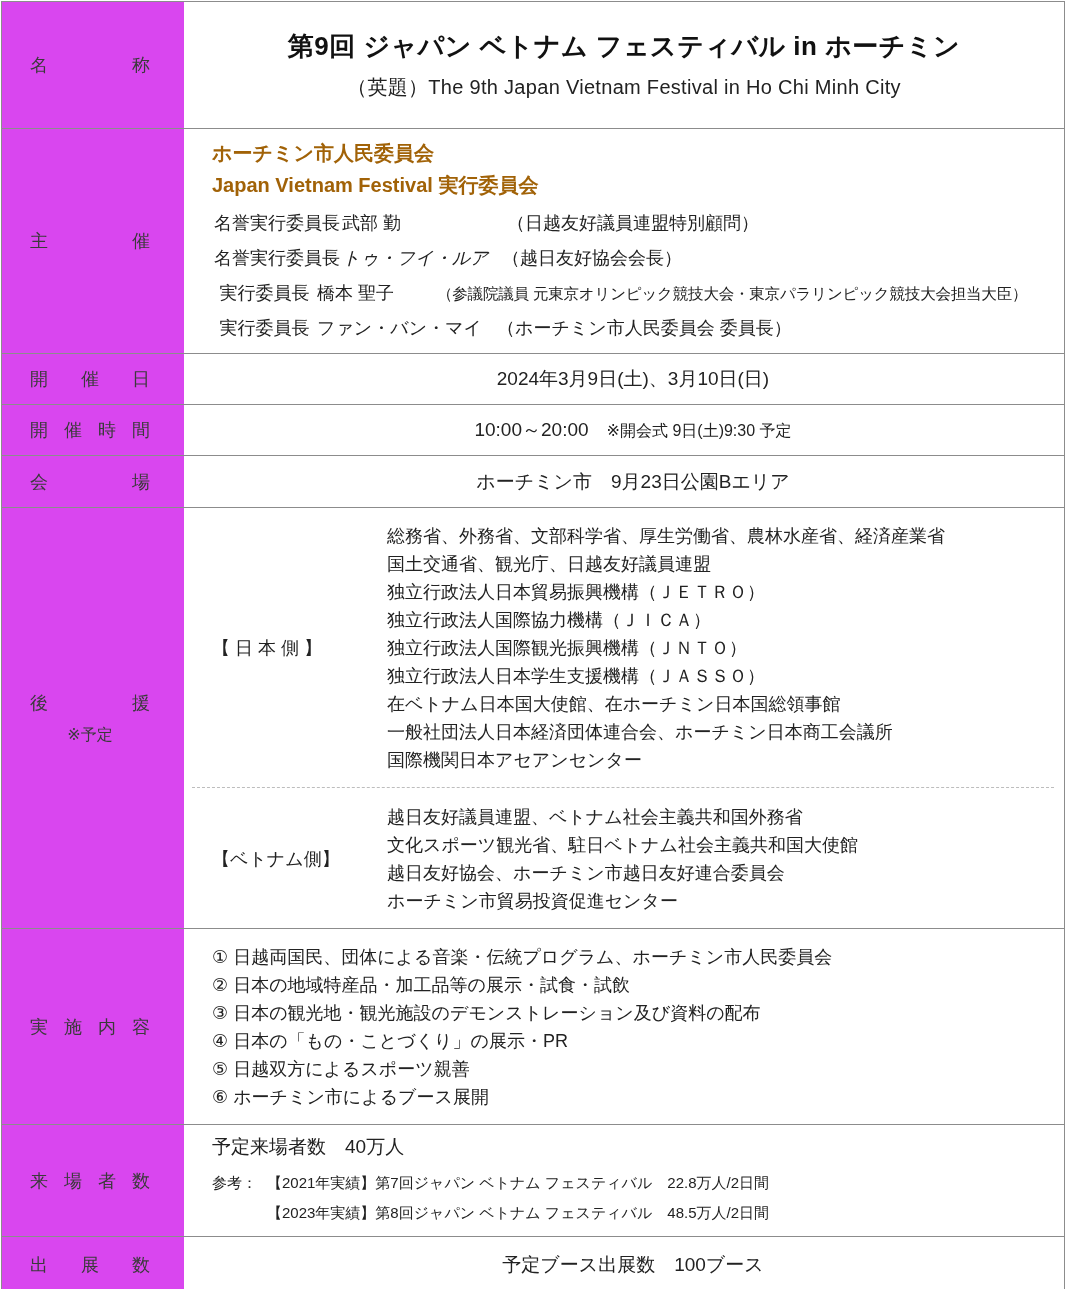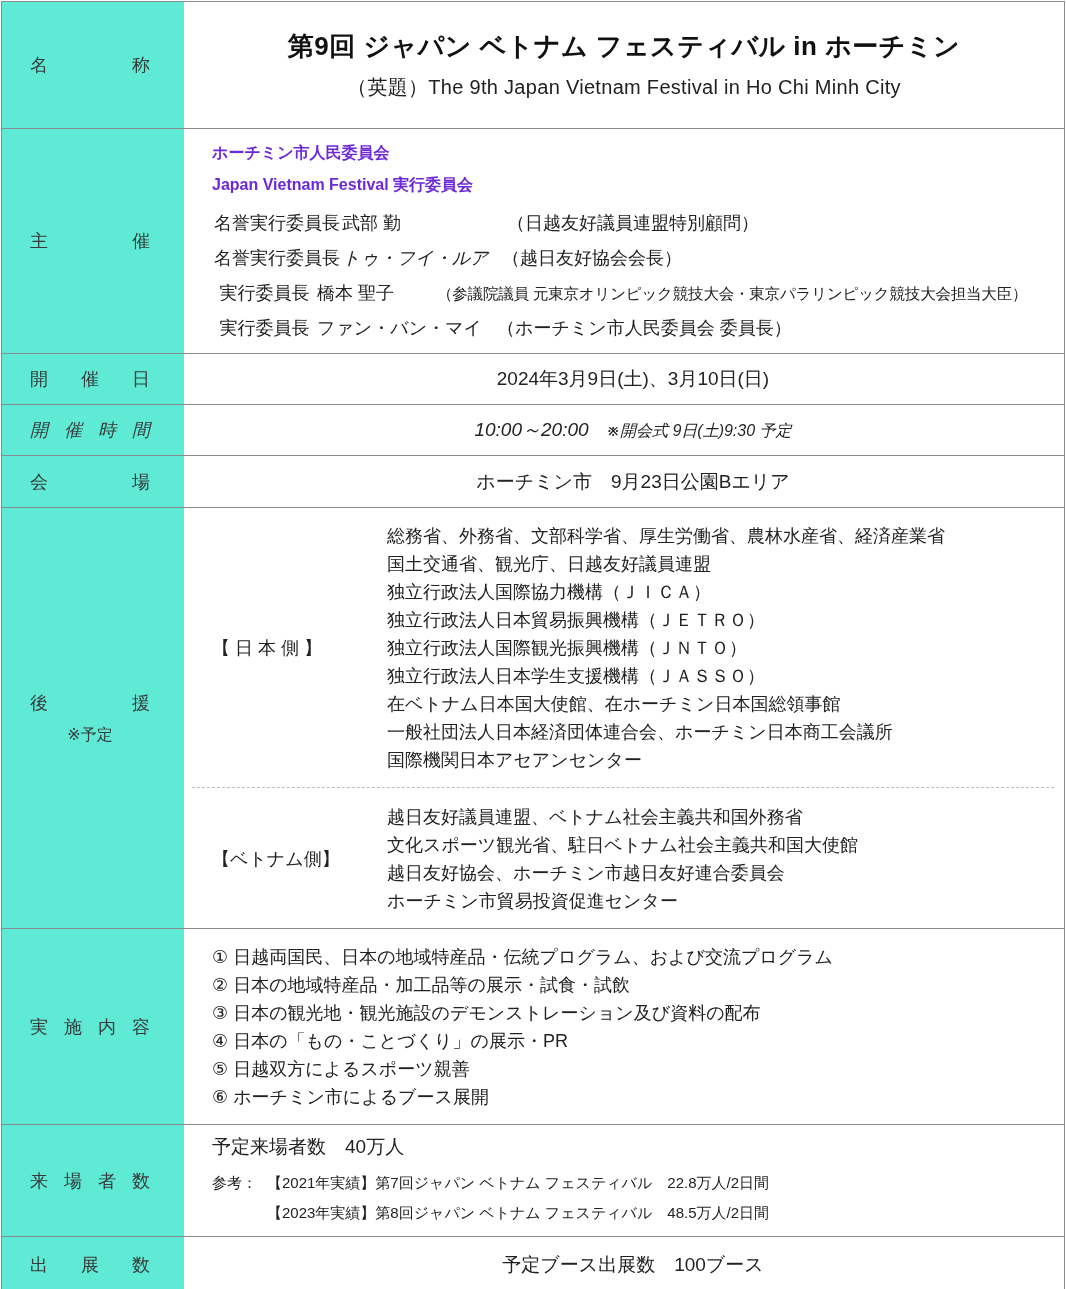--- a/index.html
+++ b/index.html
@@ -5,54 +5,54 @@
   html,body{margin:0;padding:0;background:#fff;}
   body{font-family:"Liberation Sans","DejaVu Sans",sans-serif;color:#222;}
   .table{
     width:1062px;margin:1px auto 0 auto;
     border:1px solid #8c8c8c;
     background:#fff;
   }
   .row{display:flex;border-bottom:1px solid #8c8c8c;}
   .row:last-child{border-bottom:none;}
   .label-cell{
-    width:182px;flex:0 0 182px;background:#5eead4;
+    width:182px;flex:0 0 182px;background:#d946ef;
     display:flex;flex-direction:column;justify-content:center;
   }
   .label-inner{
     margin:0 34px 0 28px;width:120px;
     font-size:18px;color:#3a3a3a;
     text-align:justify;text-align-last:justify;
   }
   .sublabel{
     margin:10px 27px 0 28px;width:120px;
     font-size:16px;color:#3a3a3a;text-align:center;
   }
   .content-cell{
     flex:1;display:flex;flex-direction:column;justify-content:center;
     padding-left:28px;padding-right:10px;min-width:0;
   }
   
   .row-name{height:126px;}
   .row-organizer{height:224px;}
   .row-date{height:50px;}
-  .row-time{height:50px;font-style:italic;}
+  .row-time{height:50px;}
   .row-venue{height:51px;}
   .row-support{height:420px;}
   .row-contents{height:195px;}
   .row-visitors{height:111px;}
   .row-booths{height:55px;}
 
   
   .row-name .content-cell{align-items:center;padding-right:28px;}
   .fest-title{font-size:26px;font-weight:bold;color:#111;letter-spacing:.5px;}
   .fest-subtitle{font-size:20px;color:#222;margin-top:10px;letter-spacing:.3px;}
 
   
-  .org-bold{font-size:16px;font-weight:bold;color:#6d28d9;line-height:32px;white-space:nowrap;}
+  .org-bold{font-size:20px;font-weight:bold;color:#a16207;line-height:32px;white-space:nowrap;}
   .org-line{font-size:18px;line-height:35px;white-space:nowrap;}
   .org-role{display:inline-block;text-align:center;}
   .r130{width:130px;}
   .r105{width:105px;}
   .org-name{display:inline-block;}
   .n165{width:165px;}
   .n160{width:160px;font-style:italic;}
   .n120{width:120px;}
   .n180{width:180px;}
   .org-note{font-size:18px;}
@@ -148,22 +148,22 @@
     <div class="label-cell">
       <div class="label-inner">後 援</div>
       <div class="sublabel">※予定</div>
     </div>
     <div class="content-cell">
       <div class="support-group">
         <div class="side-label">【 日 本 側 】</div>
         <div class="side-items">
           <div>総務省、外務省、文部科学省、厚生労働省、農林水産省、経済産業省</div>
           <div>国土交通省、観光庁、日越友好議員連盟</div>
+          <div>独立行政法人日本貿易振興機構（ＪＥＴＲＯ）</div>
           <div>独立行政法人国際協力機構（ＪＩＣＡ）</div>
-          <div>独立行政法人日本貿易振興機構（ＪＥＴＲＯ）</div>
           <div>独立行政法人国際観光振興機構（ＪＮＴＯ）</div>
           <div>独立行政法人日本学生支援機構（ＪＡＳＳＯ）</div>
           <div>在ベトナム日本国大使館、在ホーチミン日本国総領事館</div>
           <div>一般社団法人日本経済団体連合会、ホーチミン日本商工会議所</div>
           <div>国際機関日本アセアンセンター</div>
         </div>
       </div>
       <hr class="dash-divider">
       <div class="support-group">
         <div class="side-label">【ベトナム側】</div>
@@ -176,21 +176,21 @@
       </div>
     </div>
   </div>
 
   <div class="row row-contents">
     <div class="label-cell">
       <div class="label-inner">実 施 内 容</div>
     </div>
     <div class="content-cell">
       <div class="contents-list">
-        <div>① 日越両国民、日本の地域特産品・伝統プログラム、および交流プログラム</div>
+        <div>① 日越両国民、団体による音楽・伝統プログラム、ホーチミン市人民委員会</div>
         <div>② 日本の地域特産品・加工品等の展示・試食・試飲</div>
         <div>③ 日本の観光地・観光施設のデモンストレーション及び資料の配布</div>
         <div>④ 日本の「もの・ことづくり」の展示・PR</div>
         <div>⑤ 日越双方によるスポーツ親善</div>
         <div>⑥ ホーチミン市によるブース展開</div>
       </div>
     </div>
   </div>
 
   <div class="row row-visitors">

